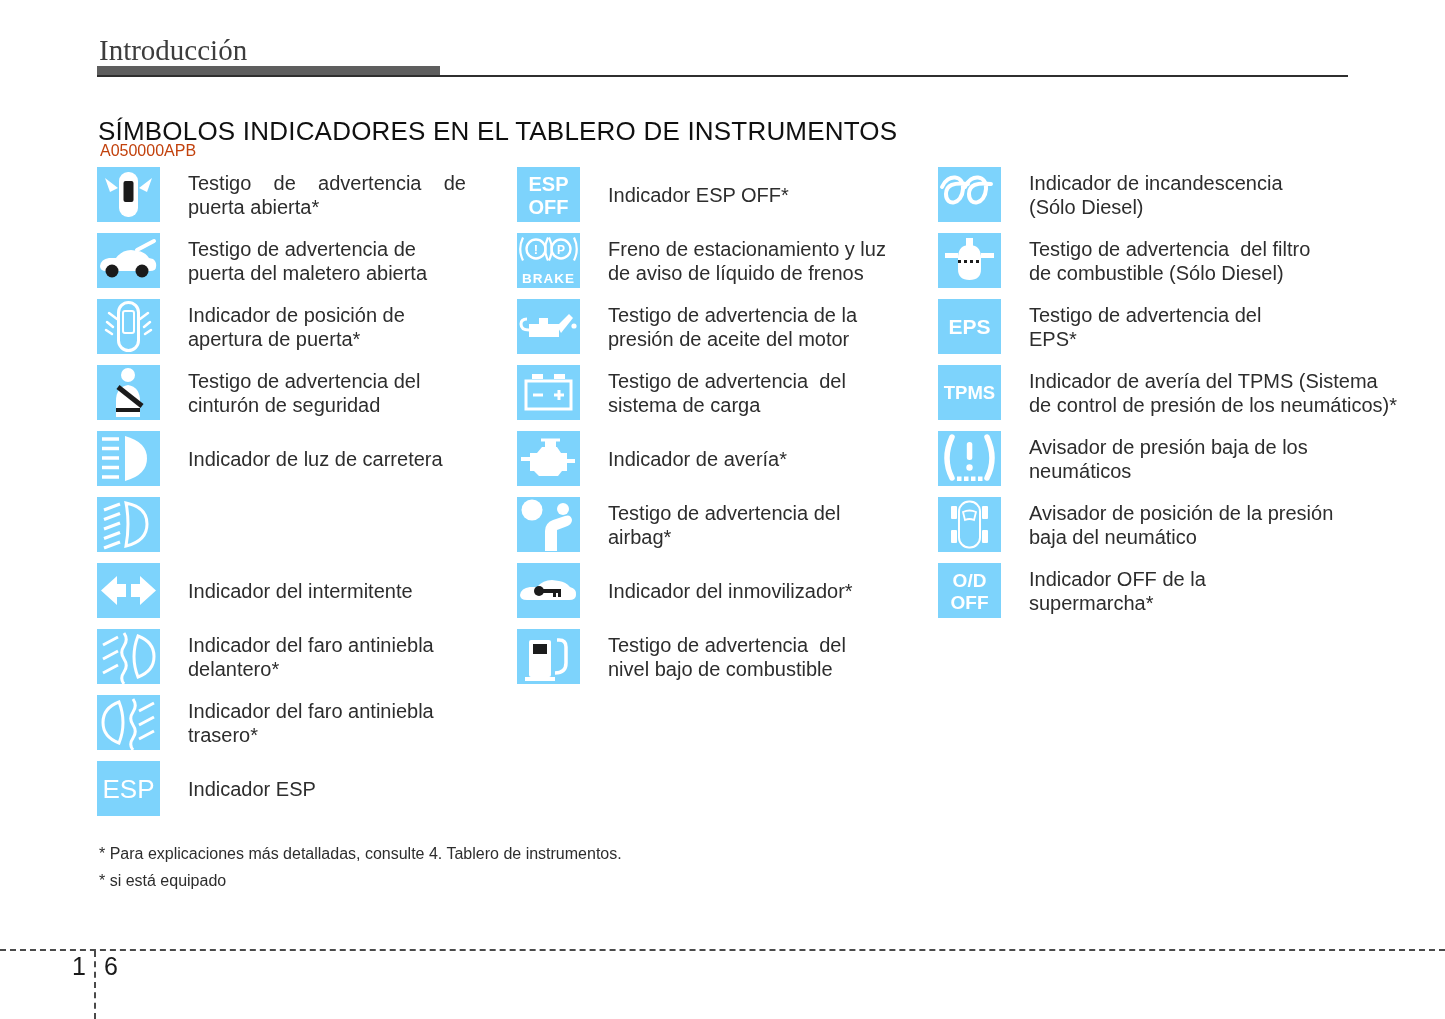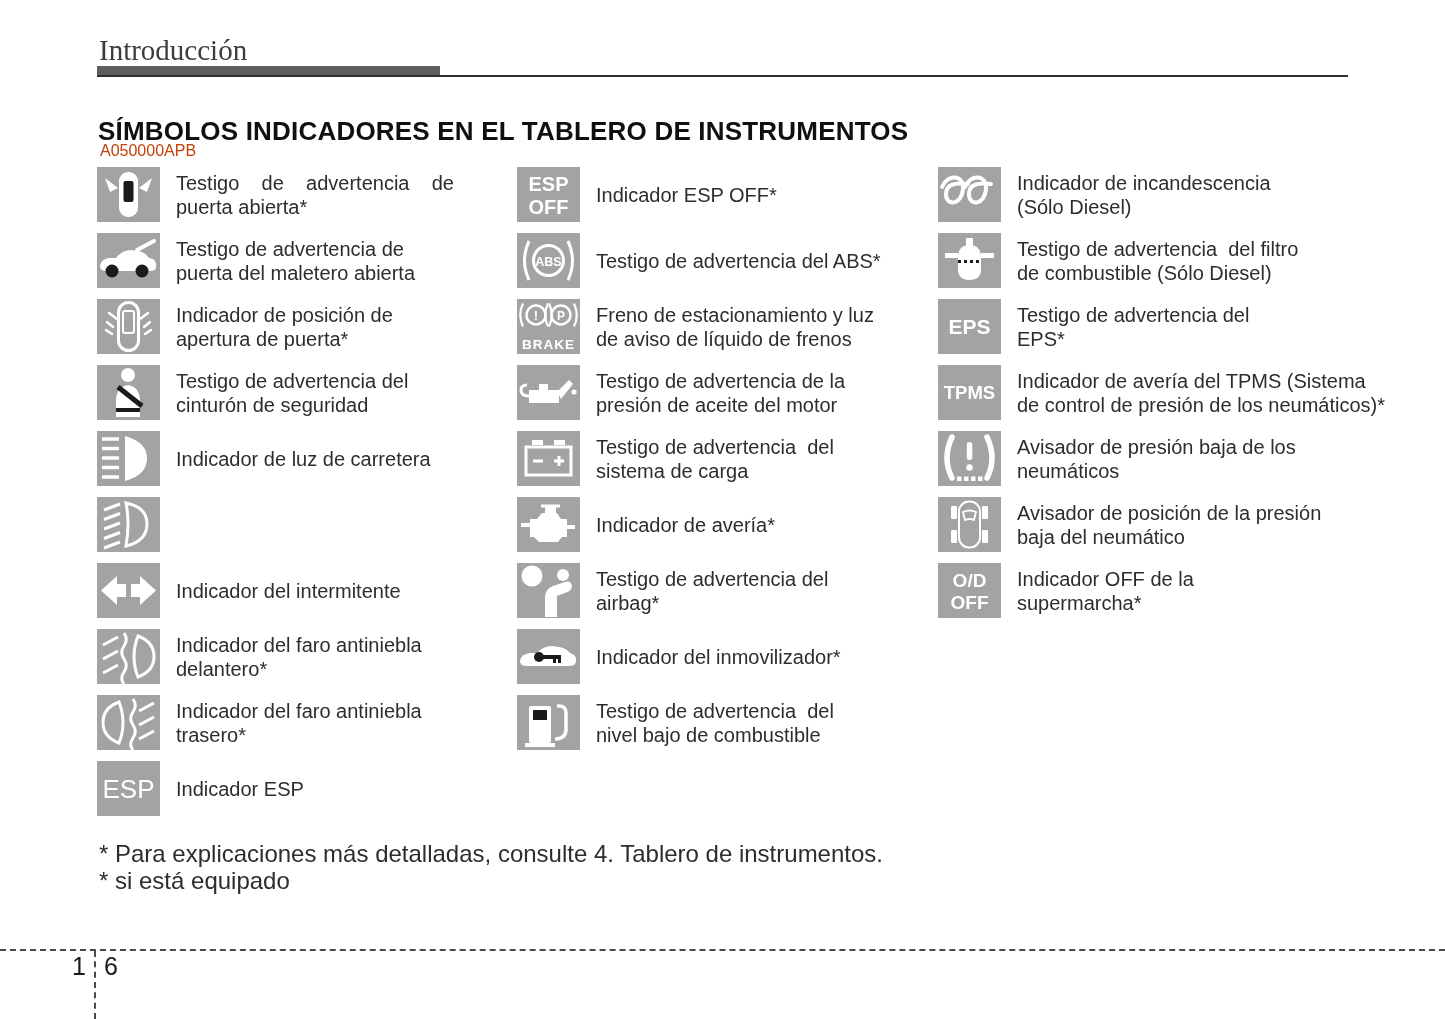--- a/index.html
+++ b/index.html
@@ -2,33 +2,33 @@
 <html><head>
 <meta charset="utf-8">
 <style>
   html,body{margin:0;padding:0;background:#ffffff;}
   .page{position:relative;width:1445px;height:1019px;background:#ffffff;overflow:hidden;
         font-family:"Liberation Sans",sans-serif;color:#2d2d2d;}
   .section-title{position:absolute;left:99px;top:34px;font-family:"Liberation Serif",serif;
         font-size:29px;color:#3d3d3d;}
   .head-bar{position:absolute;left:97px;top:66px;width:343px;height:11px;background:#5e5e5e;}
   .head-rule{position:absolute;left:97px;top:75px;width:1251px;height:2px;background:#2f2f2f;}
-  .page-title{position:absolute;left:98px;top:99px;font-size:26px;font-weight:bold;color:#101010;
+  .page-title{position:absolute;left:98px;top:99px;font-size:26px;font-weight:normal;color:#101010;
         white-space:nowrap;letter-spacing:0.2px;}
   .ref-code{position:absolute;left:100px;top:142px;font-size:16px;color:#c2410c;}
   .col{position:absolute;top:167px;}
   .col1{left:97px;width:410px;}
   .col2{left:517px;width:412px;}
   .col3{left:938px;width:472px;}
-  .row{display:flex;align-items:center;gap:16px;margin-bottom:11px;min-height:55px;}
-  .sym{flex:0 0 63px;width:63px;height:55px;background:#a3a3a3;display:flex;
+  .row{display:flex;align-items:center;gap:28px;margin-bottom:11px;min-height:55px;}
+  .sym{flex:0 0 63px;width:63px;height:55px;background:#7dd3fc;display:flex;
         justify-content:center;}
   .sym svg{display:block;}
   .lbl{font-size:20px;line-height:24px;white-space:pre-wrap;color:#2d2d2d;flex:1;}
-  .footnotes{position:absolute;left:99px;top:840px;font-size:24px;line-height:27px;color:#2d2d2d;}
+  .footnotes{position:absolute;left:99px;top:840px;font-size:16px;line-height:27px;color:#2d2d2d;}
   .cutline{position:absolute;left:0;top:949px;width:1445px;height:0;border-top:2px dashed #4a4a4a;}
   .vcut{position:absolute;left:94px;top:951px;height:68px;width:0;border-left:2px dashed #4a4a4a;}
   .pn{position:absolute;top:952px;font-size:25px;color:#1a1a1a;}
   .pn-chapter{left:72px;}
   .pn-page{left:104px;}
 </style>
 </head>
 <body>
 
 <div class="page">
@@ -161,31 +161,20 @@
     <div class="row">
       <div class="sym">
         <svg width="63" height="55" viewBox="0 0 63 55">
           <text x="31.5" y="24" text-anchor="middle" font-size="20" font-weight="600" fill="#fff" font-family="Liberation Sans, sans-serif">ESP</text>
           <text x="31.5" y="47" text-anchor="middle" font-size="20" font-weight="600" fill="#fff" font-family="Liberation Sans, sans-serif">OFF</text>
         </svg>
       </div>
       <div class="lbl">Indicador ESP OFF*</div>
     </div>
 
-    <div class="row">
-      <div class="sym">
-        <svg width="63" height="55" viewBox="0 0 63 55">
-          <circle cx="31.5" cy="27.5" r="15" fill="none" stroke="#fff" stroke-width="3"></circle>
-          <text x="31.5" y="32.5" text-anchor="middle" font-size="12.5" font-weight="bold" fill="#fff" font-family="Liberation Sans, sans-serif">ABS</text>
-          <path d="M12,8 Q3,27.5 12,47" fill="none" stroke="#fff" stroke-width="3"></path>
-          <path d="M51,8 Q60,27.5 51,47" fill="none" stroke="#fff" stroke-width="3"></path>
-        </svg>
-      </div>
-      <div class="lbl">Testigo de advertencia del ABS*</div>
-    </div>
 
     <div class="row">
       <div class="sym">
         <svg width="63" height="55" viewBox="0 0 63 55">
           <circle cx="19" cy="16" r="9.5" fill="none" stroke="#fff" stroke-width="2.4"></circle>
           <circle cx="44" cy="16" r="9.5" fill="none" stroke="#fff" stroke-width="2.4"></circle>
           <path d="M6,4.5 Q0.5,16 6,27.5 M32,4.5 Q37.5,16 32,27.5" fill="none" stroke="#fff" stroke-width="2.2"></path>
           <path d="M31,4.5 Q25.5,16 31,27.5 M57,4.5 Q62.5,16 57,27.5" fill="none" stroke="#fff" stroke-width="2.2"></path>
           <text x="19" y="21" text-anchor="middle" font-size="13" font-weight="bold" fill="#fff" font-family="Liberation Sans, sans-serif">!</text>
           <text x="44" y="21" text-anchor="middle" font-size="12" font-weight="bold" fill="#fff" font-family="Liberation Sans, sans-serif">P</text>

